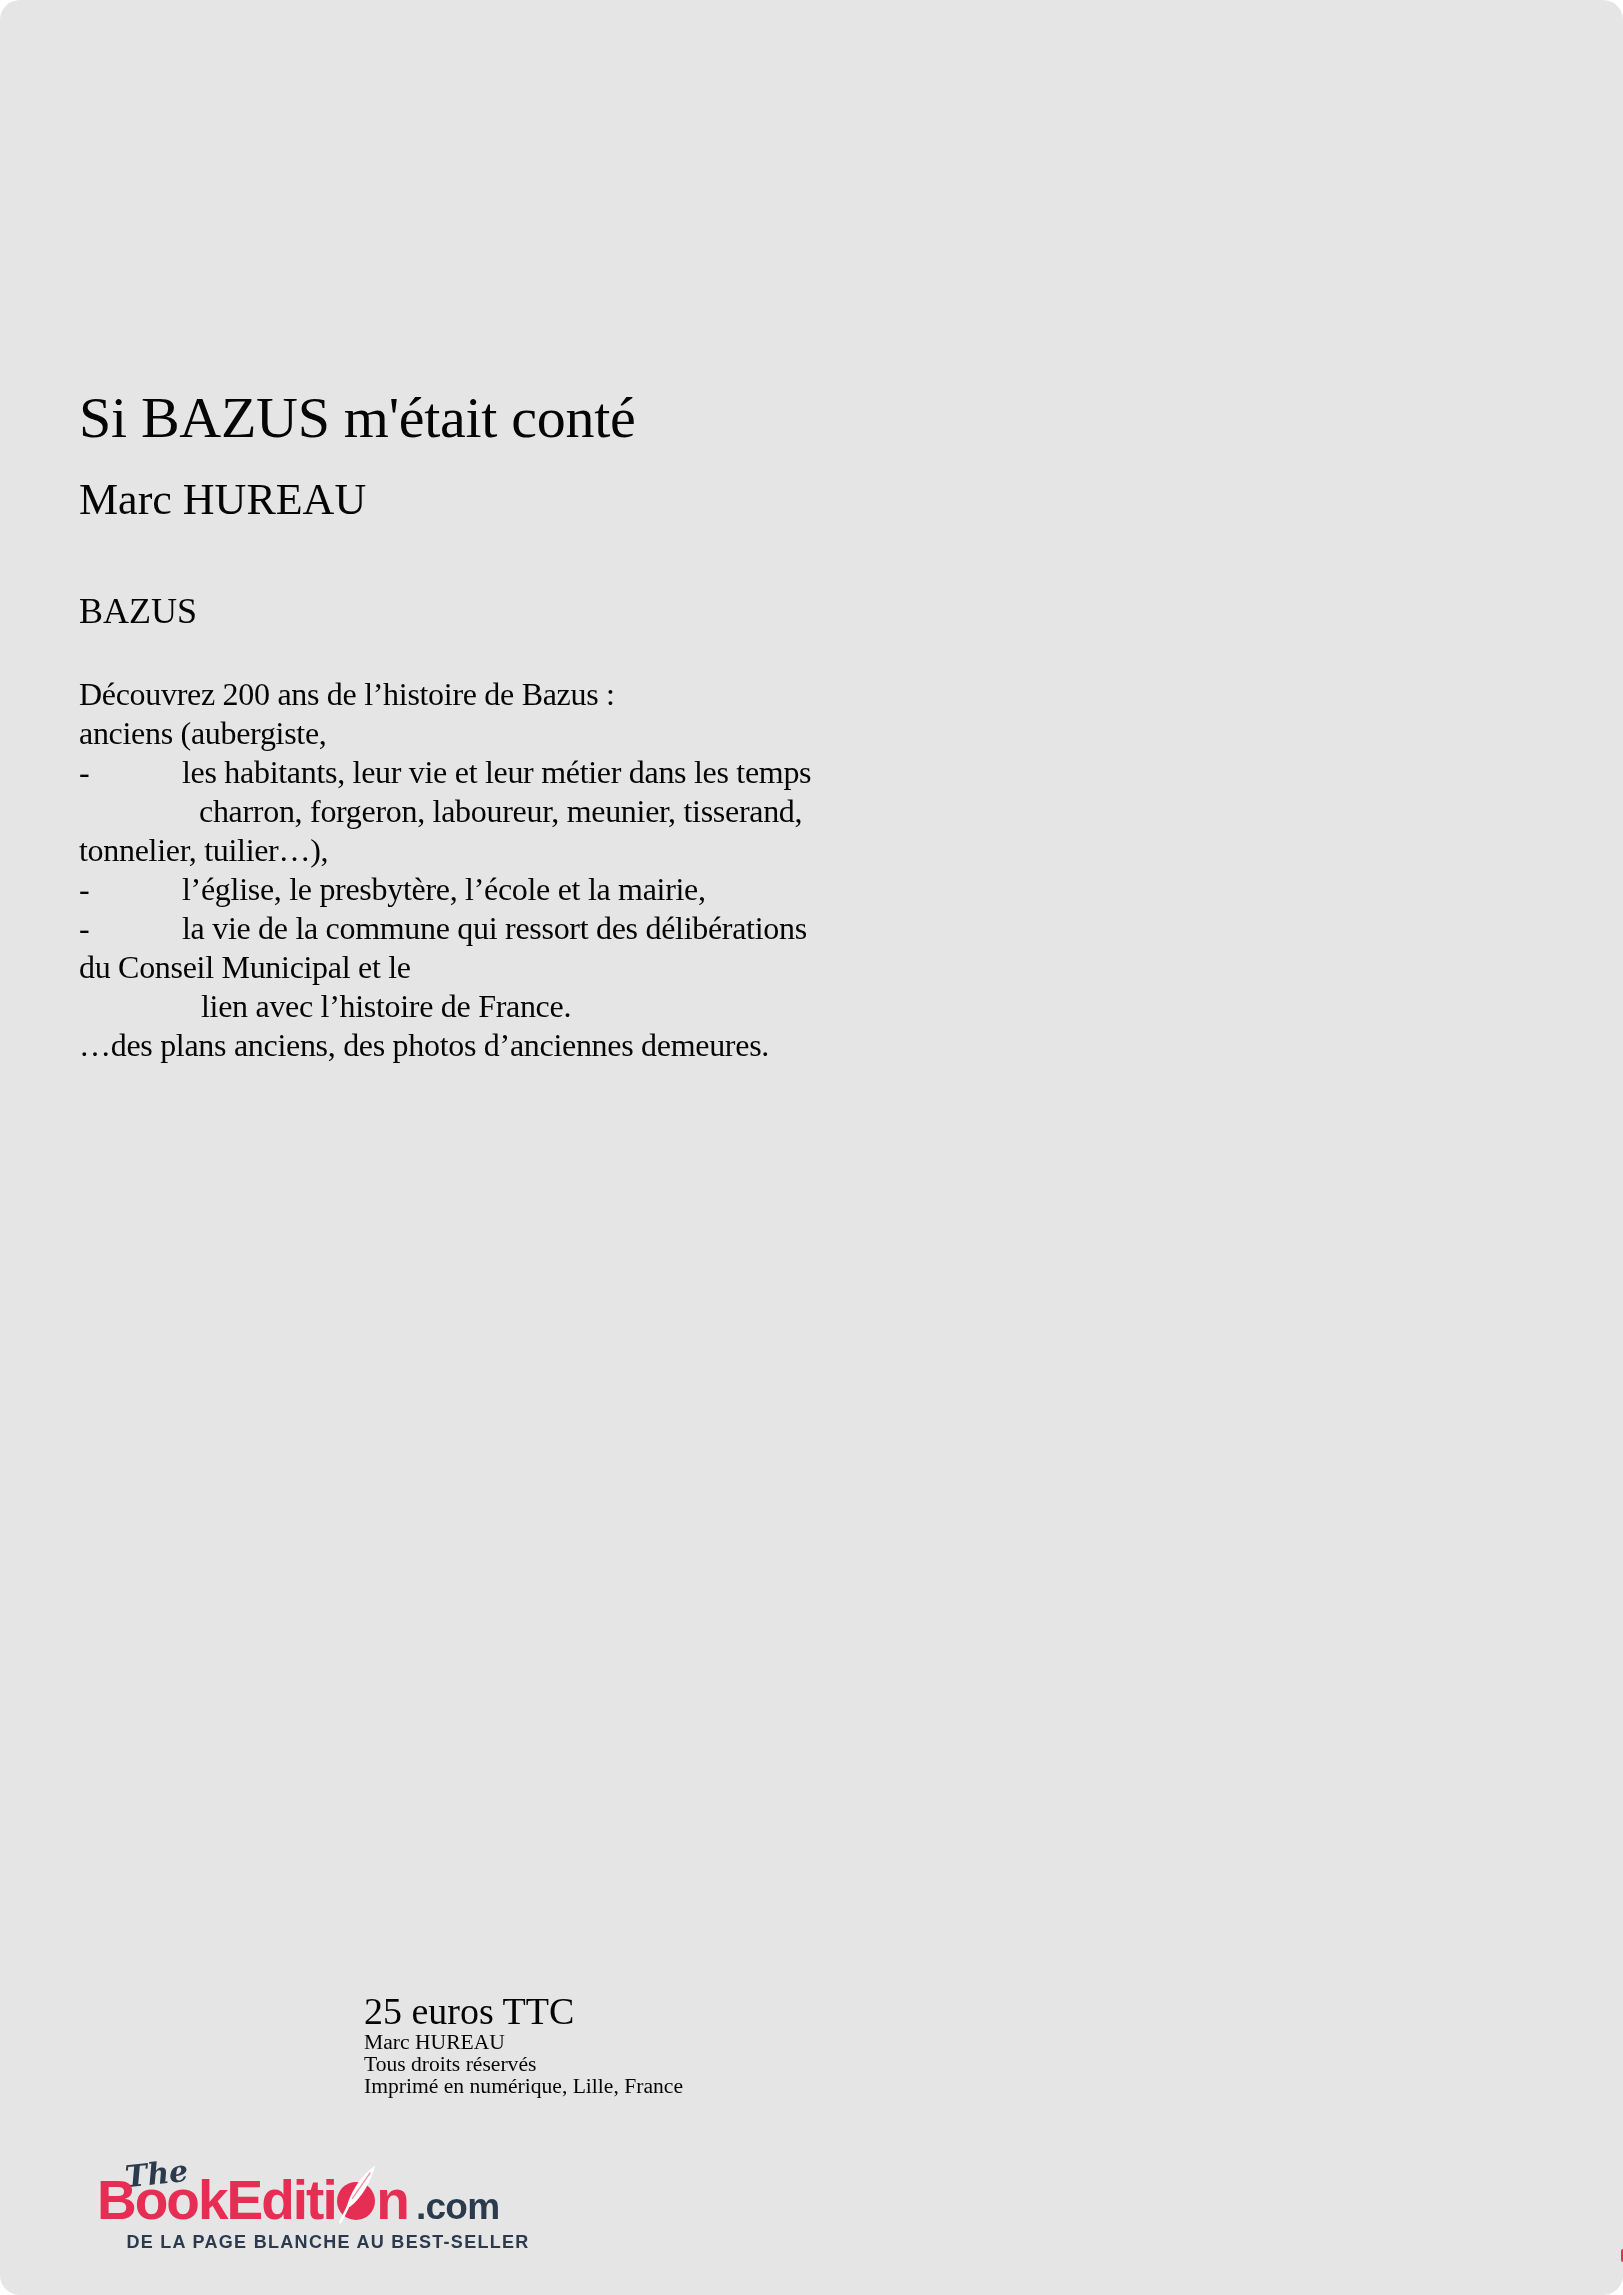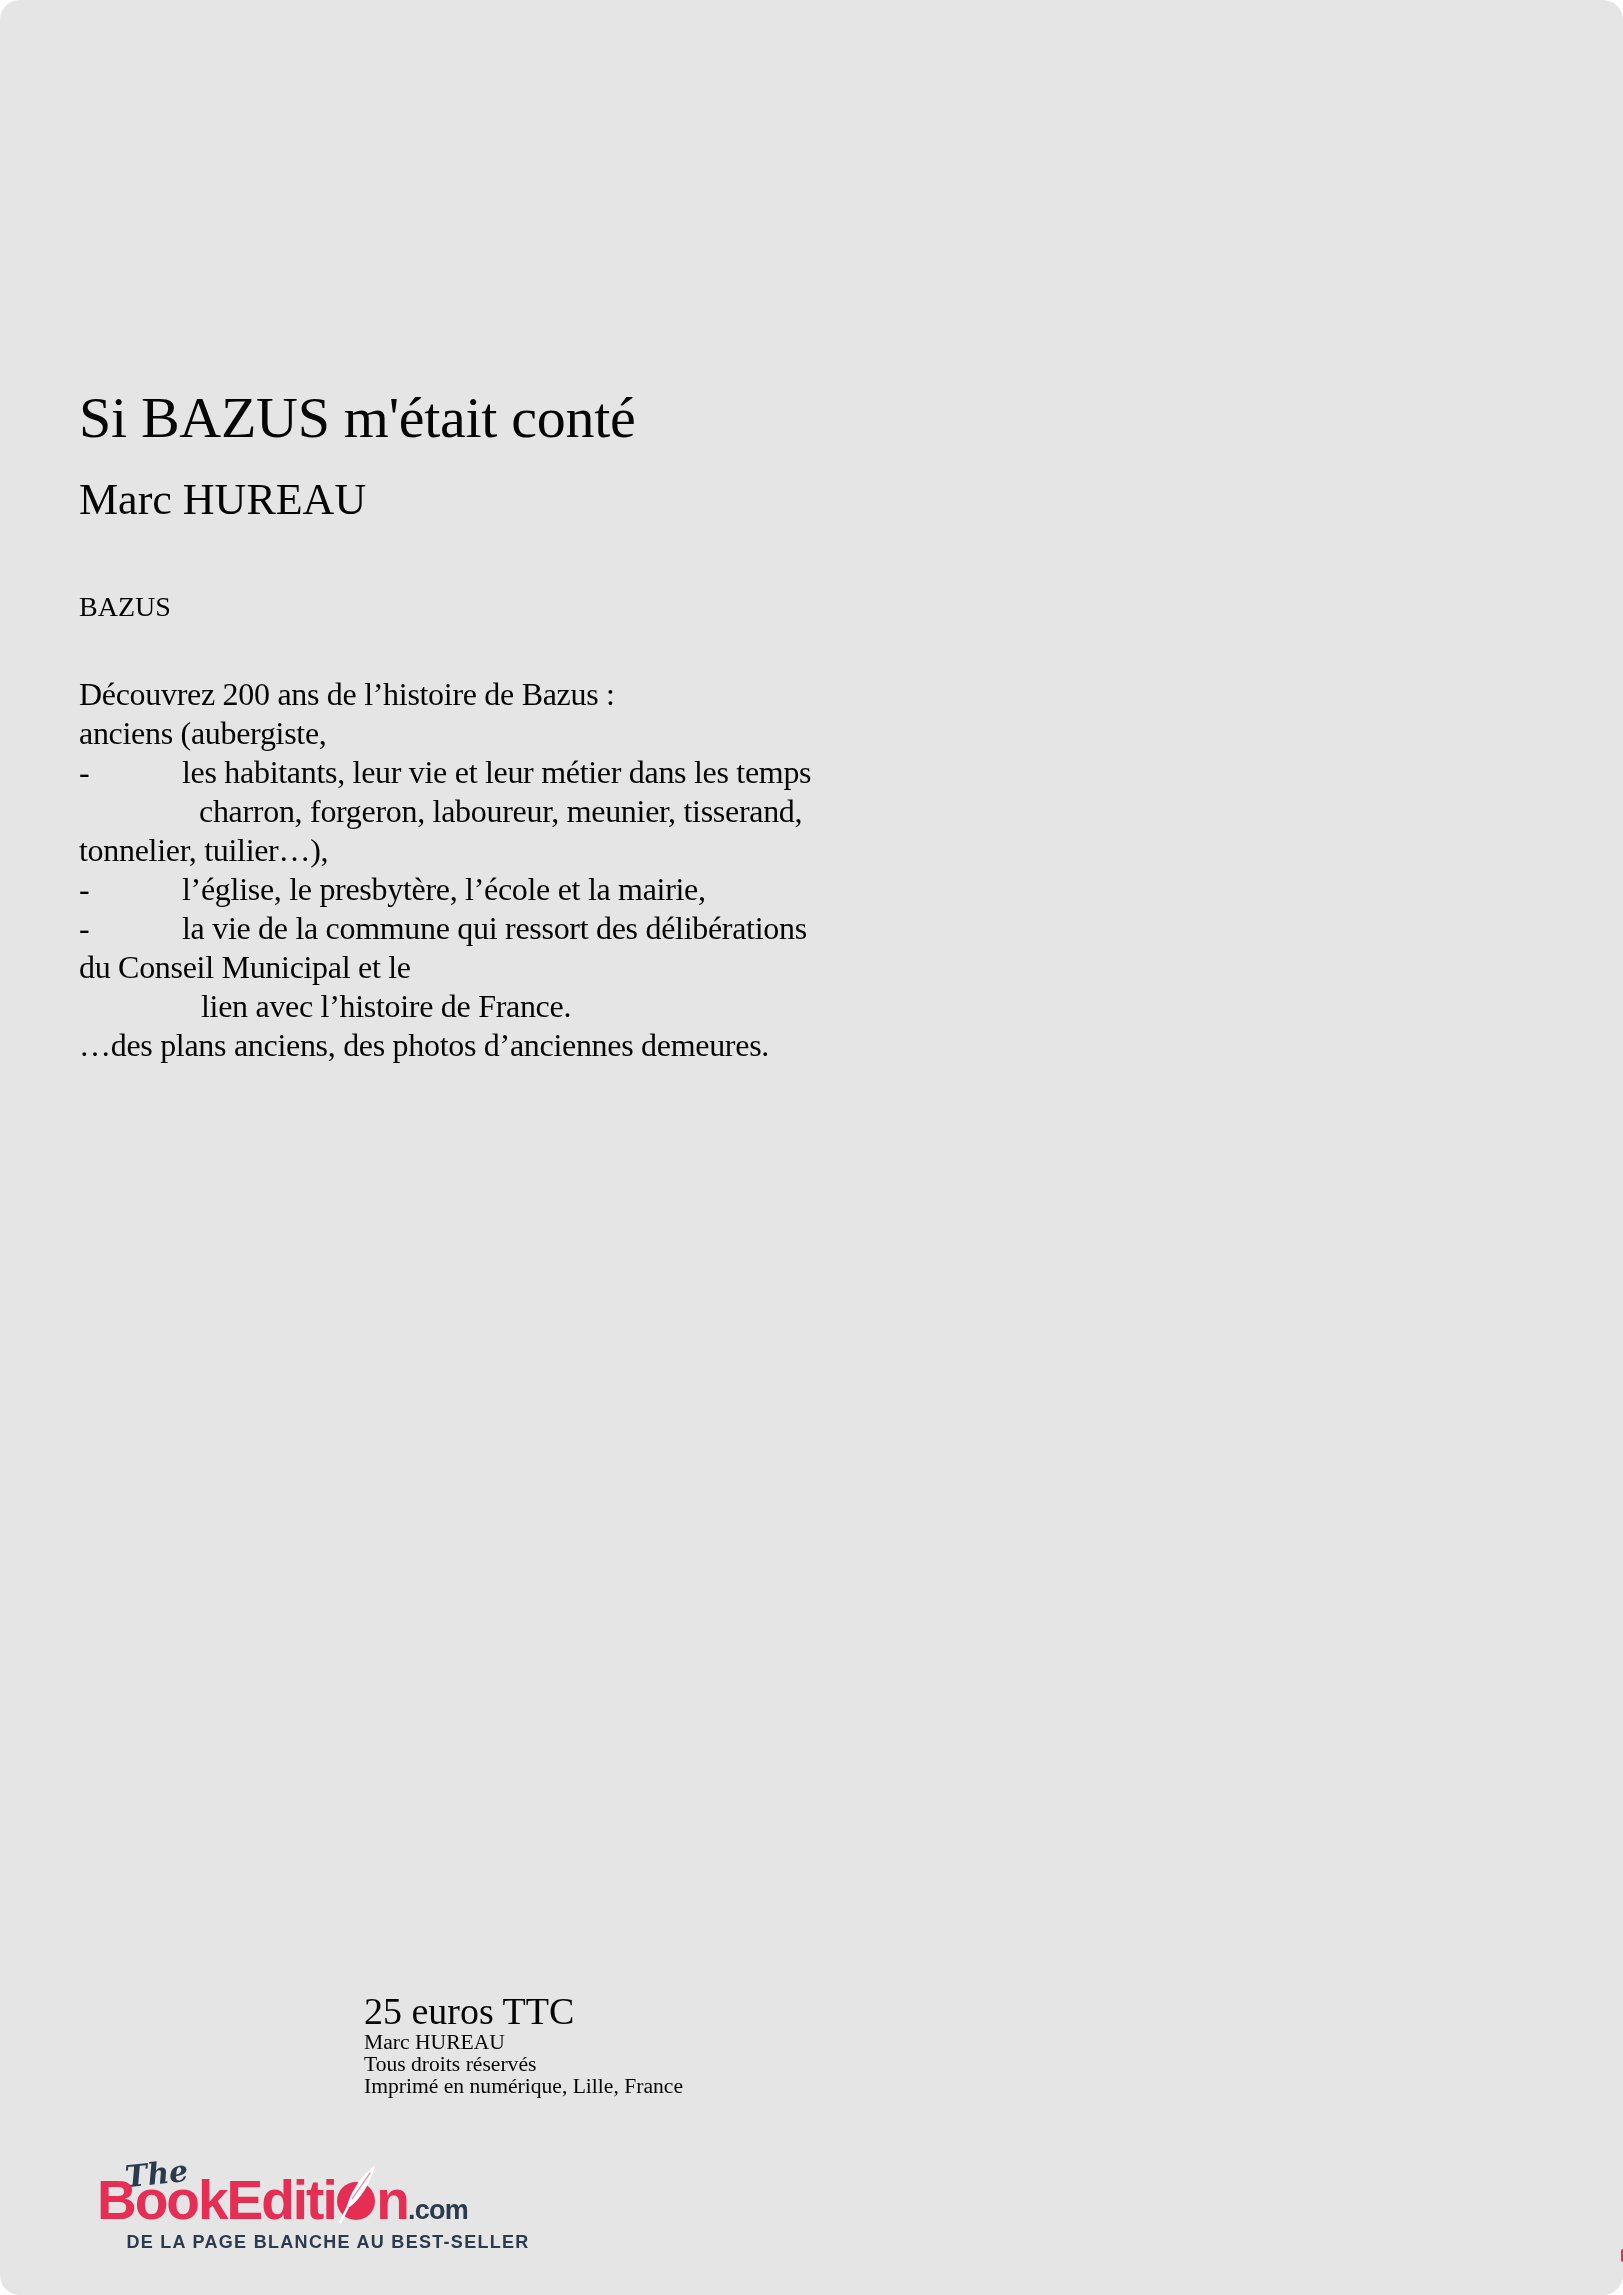--- a/index.html
+++ b/index.html
@@ -33,21 +33,21 @@
     left: 79px;
     top: 478px;
     font-size: 44px;
     line-height: 1;
     white-space: nowrap;
   }
   .section-heading {
     position: absolute;
     left: 79px;
     top: 593px;
-    font-size: 28px;
+    font-size: 36px;
     line-height: 1;
     white-space: nowrap;
   }
 
   
   .body-text {
     position: absolute;
     left: 79px;
     top: 675px;
     width: 1243px;
@@ -125,23 +125,24 @@
   }
   .feather-svg {
     position: absolute;
     left: 3.9px;
     top: -19.6px;
     width: 34px;
     height: 65px;
     overflow: visible;
   }
   .logo-domain {
-    font-size: 27px;
+    font-size: 37px;
     letter-spacing: -0.7px;
     color: #2b3a4c;
+    padding-left: 8px;
   }
   .logo-tagline {
     position: absolute;
     left: 29.4px;
     top: 74px;
     font-weight: bold;
     font-size: 18px;
     line-height: 1;
     letter-spacing: 1.3px;
     color: #2b3a4c;

